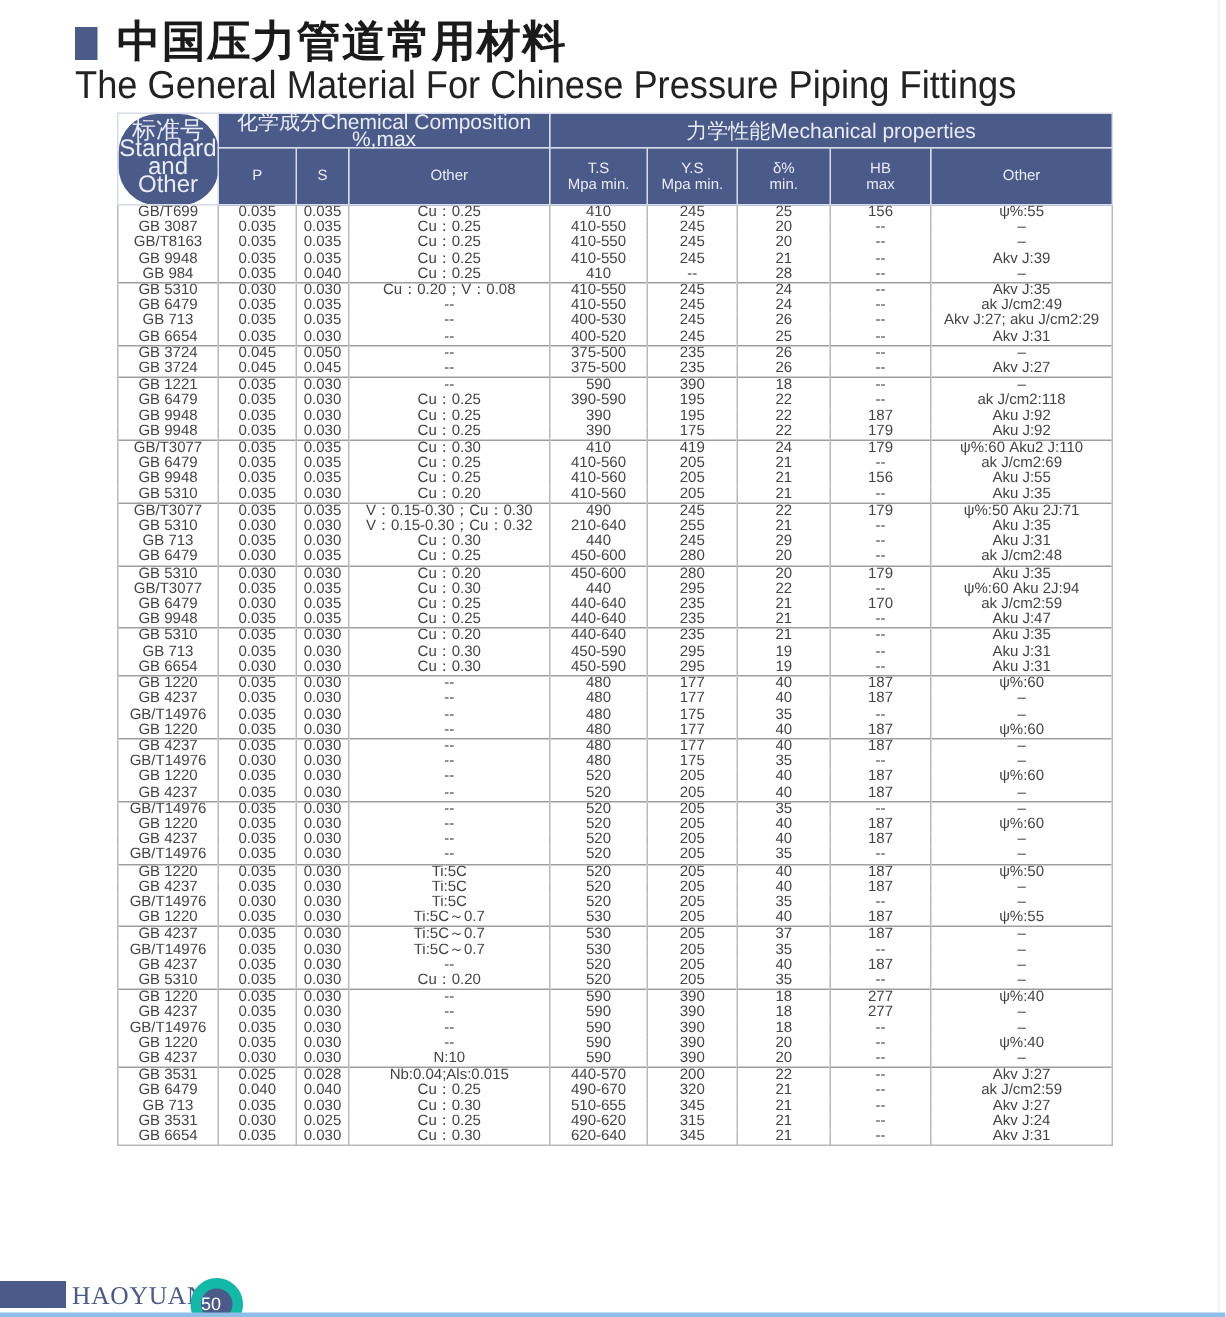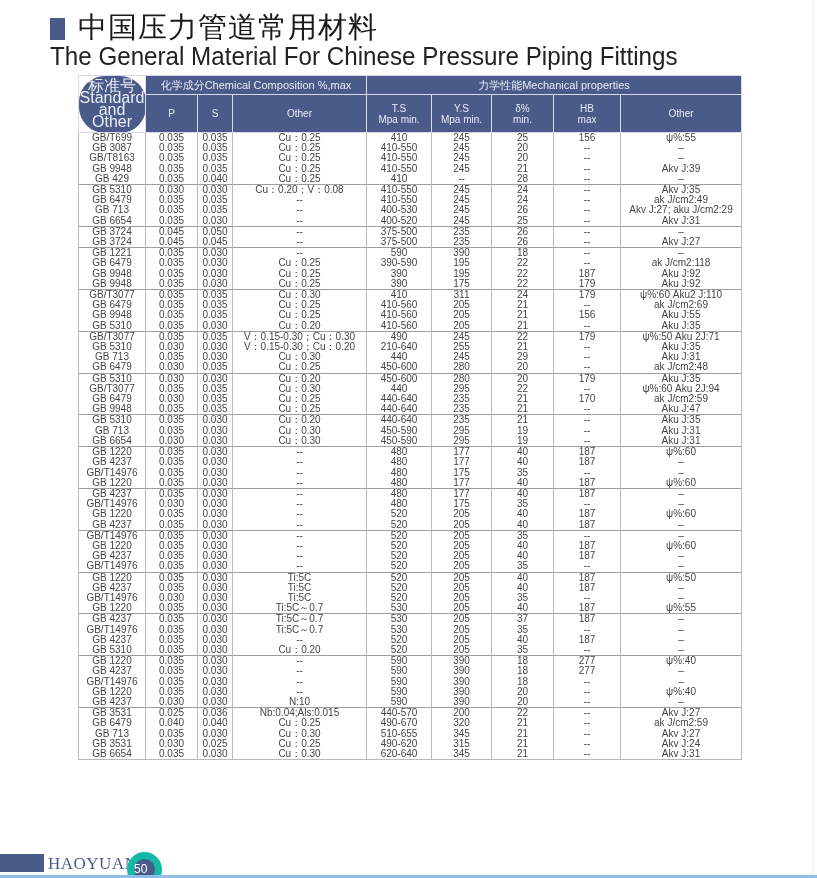--- a/index.html
+++ b/index.html
@@ -1,24 +1,24 @@
 <!DOCTYPE html>
 <html><head>
 <meta charset="utf-8">
 <style>
   html, body { margin:0; padding:0; background:#ffffff; }
   body { width:817px; height:878px; position:relative; overflow:hidden; font-family:"Liberation Sans", sans-serif; color:#333; }
   .title-block { position:absolute; left:0; top:0; width:817px; }
   .title-square { position:absolute; left:50px; top:18px; width:15px; height:22px; background:#4a5a89; }
-  .title-cn { position:absolute; left:78px; top:8px; font-family:"DejaVu Sans", sans-serif; font-weight:normal; font-size:29px; color:#1a1a1a; letter-spacing:1px; }
+  .title-cn { position:absolute; left:78px; top:8px; font-family:"DejaVu Sans", sans-serif; font-weight:bold; font-size:29px; color:#1a1a1a; letter-spacing:1px; }
   .title-en { position:absolute; left:50px; top:41px; font-size:26px; color:#222; transform:scaleX(0.93); transform-origin:left top; white-space:nowrap; }
   .tbl-wrap { position:absolute; left:78px; top:75px; width:663px; }
   table { border-collapse:collapse; width:663px; table-layout:fixed; }
   th { background:#4a5a89; color:#e8ecf5; font-weight:normal; font-size:10px; line-height:11px; border:1px solid #d8dcea; padding:0; text-align:center; vertical-align:middle; }
-  th.grp { height:18px; font-size:11px; }
+  th.grp { height:18px; font-size:14px; }
   th.sub { height:37px; }
   th.std { font-size:16px; line-height:12px;border-radius:26px; }
   td { font-size:10px; line-height:10.2px; height:10.2px; padding:0; text-align:center; color:#444; border-left:1px solid #b9b9b9; border-right:1px solid #b9b9b9; white-space:nowrap; overflow:hidden; }
   tr.grp-start td { border-top:1px solid #9e9e9e; }
   tbody tr:last-child td { border-bottom:1px solid #b9b9b9; }
   td.oth { letter-spacing:0; }
   .footer { position:absolute; left:0; top:852px; width:817px; height:26px; }
   .foot-bar { position:absolute; left:0; top:2px; width:44px; height:18px; background:#4a5a89; }
   .foot-brand { position:absolute; left:48px; top:2px; font-family:"Liberation Serif", serif; font-size:17px; color:#4a5a89; letter-spacing:0.5px; }
   .foot-badge { position:absolute; left:127px; top:0px; width:21px; height:21px; border-radius:50%; background:#4a5a89; border:7px solid #14b8a6; color:#fff; font-size:12px; line-height:21px; text-align:left; }
@@ -119,21 +119,21 @@
           <td>0.035</td>
           <td>0.035</td>
           <td class="oth">Cu：0.25</td>
           <td>410-550</td>
           <td>245</td>
           <td>21</td>
           <td>--</td>
           <td class="oth">Akv J:39</td>
         </tr>
         <tr>
-          <td>GB 429</td>
+          <td>GB 984</td>
           <td>0.035</td>
           <td>0.040</td>
           <td class="oth">Cu：0.25</td>
           <td>410</td>
           <td>--</td>
           <td>28</td>
           <td>--</td>
           <td class="oth">–</td>
         </tr>
         <tr class="grp-start">
@@ -245,21 +245,21 @@
           <td>22</td>
           <td>179</td>
           <td class="oth">Aku J:92</td>
         </tr>
         <tr class="grp-start">
           <td>GB/T3077</td>
           <td>0.035</td>
           <td>0.035</td>
           <td class="oth">Cu：0.30</td>
           <td>410</td>
-          <td>311</td>
+          <td>419</td>
           <td>24</td>
           <td>179</td>
           <td class="oth">ψ%:60 Aku2 J:110</td>
         </tr>
         <tr>
           <td>GB 6479</td>
           <td>0.035</td>
           <td>0.035</td>
           <td class="oth">Cu：0.25</td>
           <td>410-560</td>
@@ -298,21 +298,21 @@
           <td>490</td>
           <td>245</td>
           <td>22</td>
           <td>179</td>
           <td class="oth">ψ%:50 Aku 2J:71</td>
         </tr>
         <tr>
           <td>GB 5310</td>
           <td>0.030</td>
           <td>0.030</td>
-          <td class="oth">V：0.15-0.30；Cu：0.20</td>
+          <td class="oth">V：0.15-0.30；Cu：0.32</td>
           <td>210-640</td>
           <td>255</td>
           <td>21</td>
           <td>--</td>
           <td class="oth">Aku J:35</td>
         </tr>
         <tr>
           <td>GB 713</td>
           <td>0.035</td>
           <td>0.030</td>
@@ -682,21 +682,21 @@
           <td class="oth">N:10</td>
           <td>590</td>
           <td>390</td>
           <td>20</td>
           <td>--</td>
           <td class="oth">–</td>
         </tr>
         <tr class="grp-start">
           <td>GB 3531</td>
           <td>0.025</td>
-          <td>0.036</td>
+          <td>0.028</td>
           <td class="oth">Nb:0.04;Als:0.015</td>
           <td>440-570</td>
           <td>200</td>
           <td>22</td>
           <td>--</td>
           <td class="oth">Akv J:27</td>
         </tr>
         <tr>
           <td>GB 6479</td>
           <td>0.040</td>

